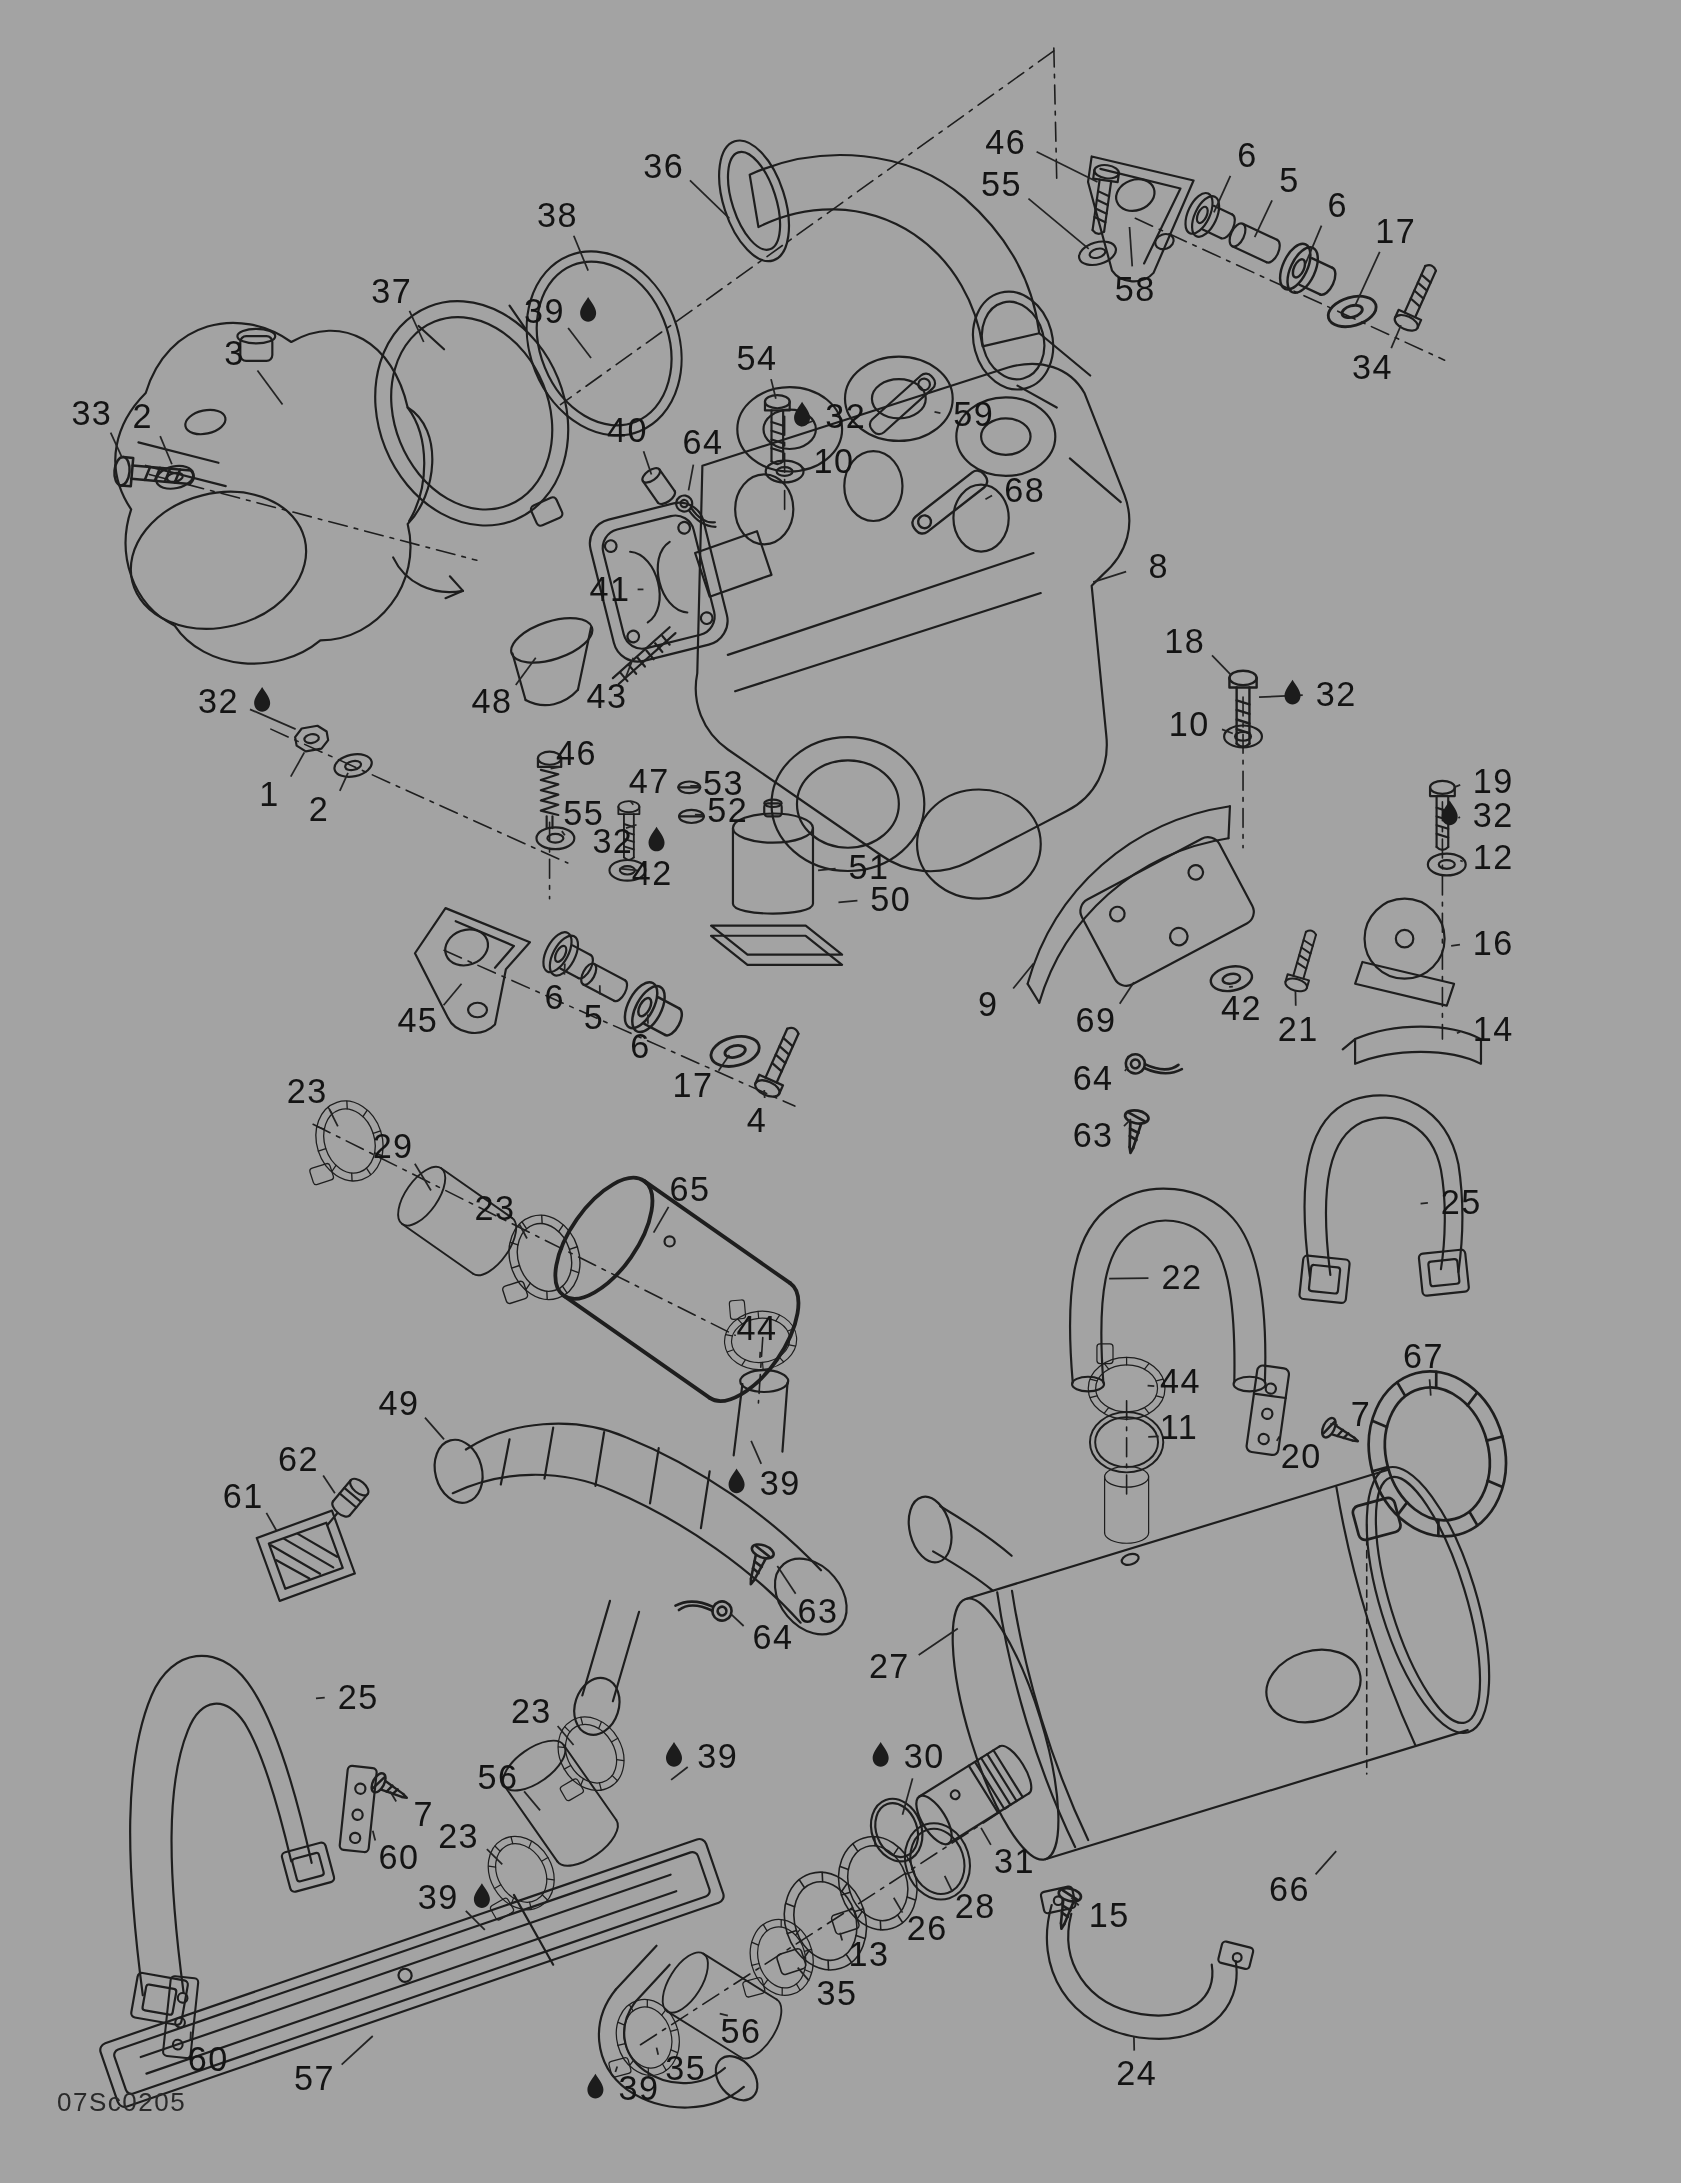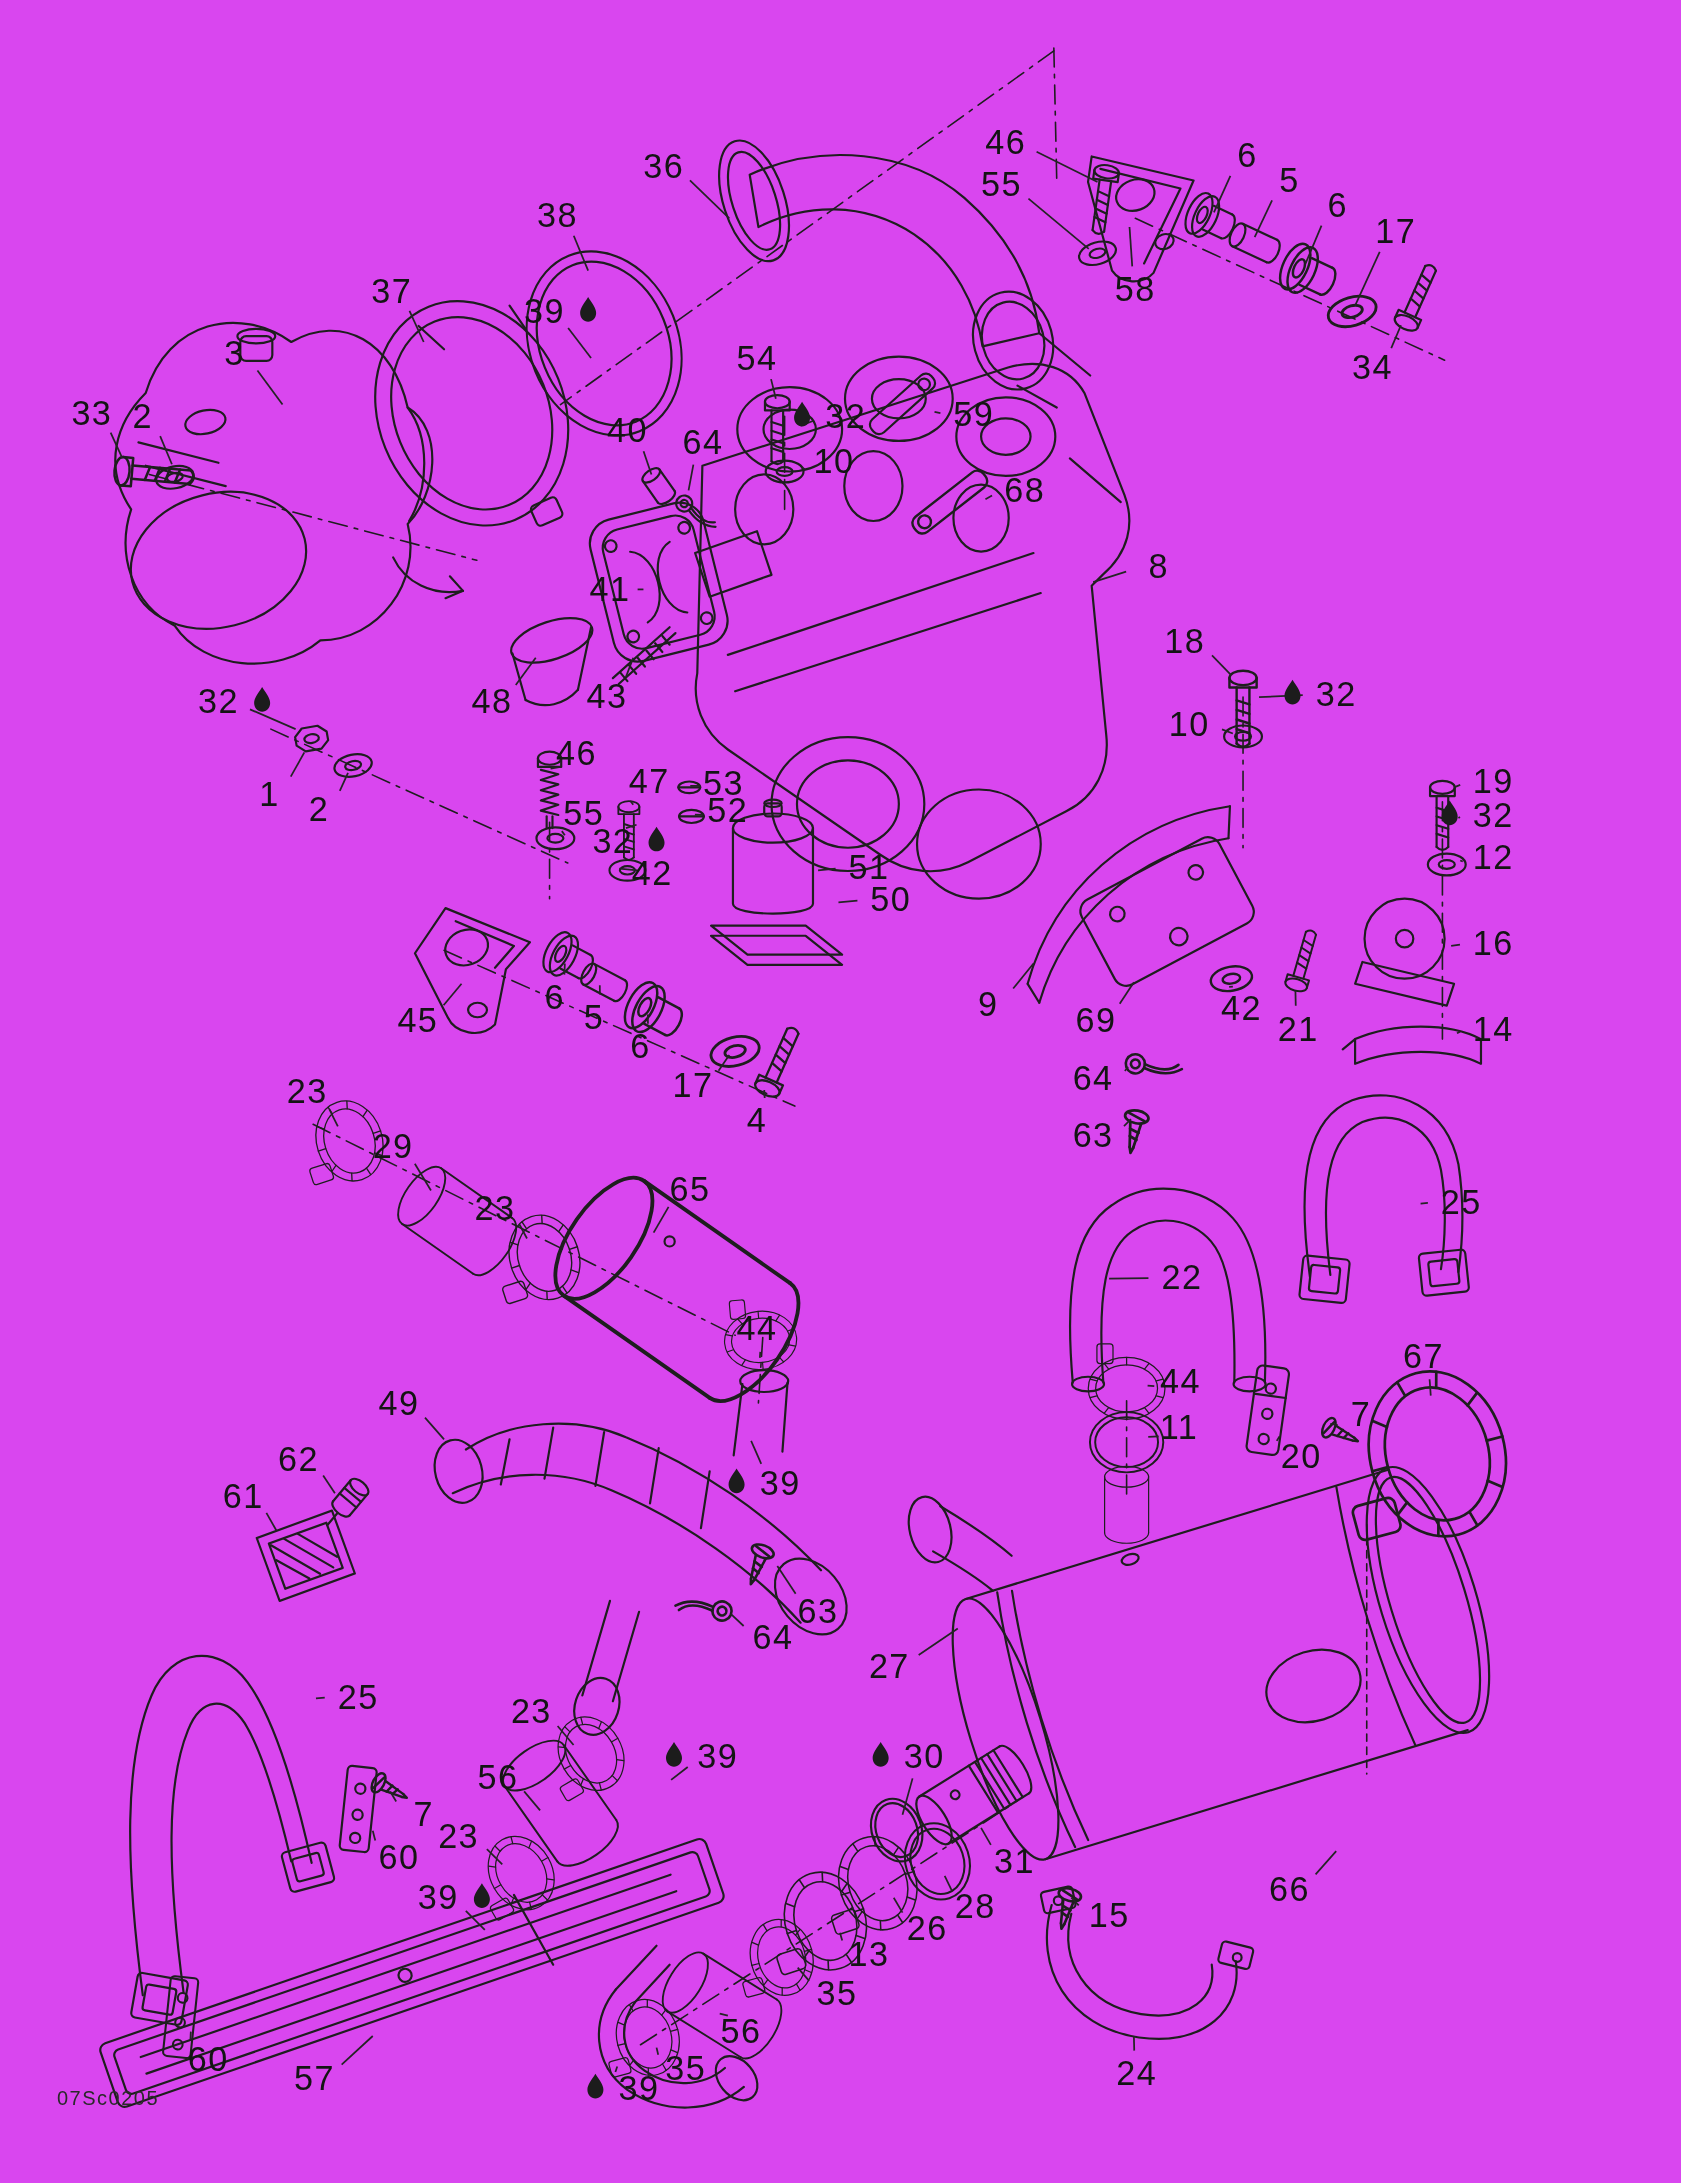--- a/index.html
+++ b/index.html
@@ -1,27 +1,27 @@
 <!DOCTYPE html>
 <html style="font-size:11.6px"><head>
 <meta charset="utf-8">
 <style>
   html,body{margin:0;padding:0;background:#ffffff;}
-  #page{position:relative;width:1682px;height:2183px;background:#d946ef;overflow:hidden;
+  #page{position:relative;width:1682px;height:2183px;background:#a3a3a3;overflow:hidden;
         font-family:"Liberation Sans",sans-serif;}
   svg{position:absolute;left:0;top:0;}
   .art{stroke:#1e1e1e;fill:none;stroke-width:3;stroke-linecap:round;stroke-linejoin:round;}
   .thin{stroke-width:2;}
   .dashdot{stroke-dasharray:26 10 5 10;stroke-width:2.2;}
   .dash{stroke-dasharray:10 8;stroke-width:2.2;}
   .leader{stroke:#242424;stroke-width:2.4;fill:none;}
   .plbl{font-family:"Liberation Sans",sans-serif;font-size:47px;fill:#141414;stroke:none;
         text-anchor:middle;letter-spacing:2px;}
   .dropfill{fill:#1c1c1c;stroke:none;}
-  #doc-code{position:absolute;left:57px;top:2087px;font-size:20px;color:#2a2a2a;
+  #doc-code{position:absolute;left:57px;top:2087px;font-size:26px;color:#2a2a2a;
         letter-spacing:1.5px;font-family:"Liberation Sans",sans-serif;}
 </style>
 </head>
 <body>
 
 <div id="page">
 
 <svg id="diagram" width="1682" height="2183" viewBox="0 0 2311 3000" xmlns="http://www.w3.org/2000/svg">
 
   <defs>

